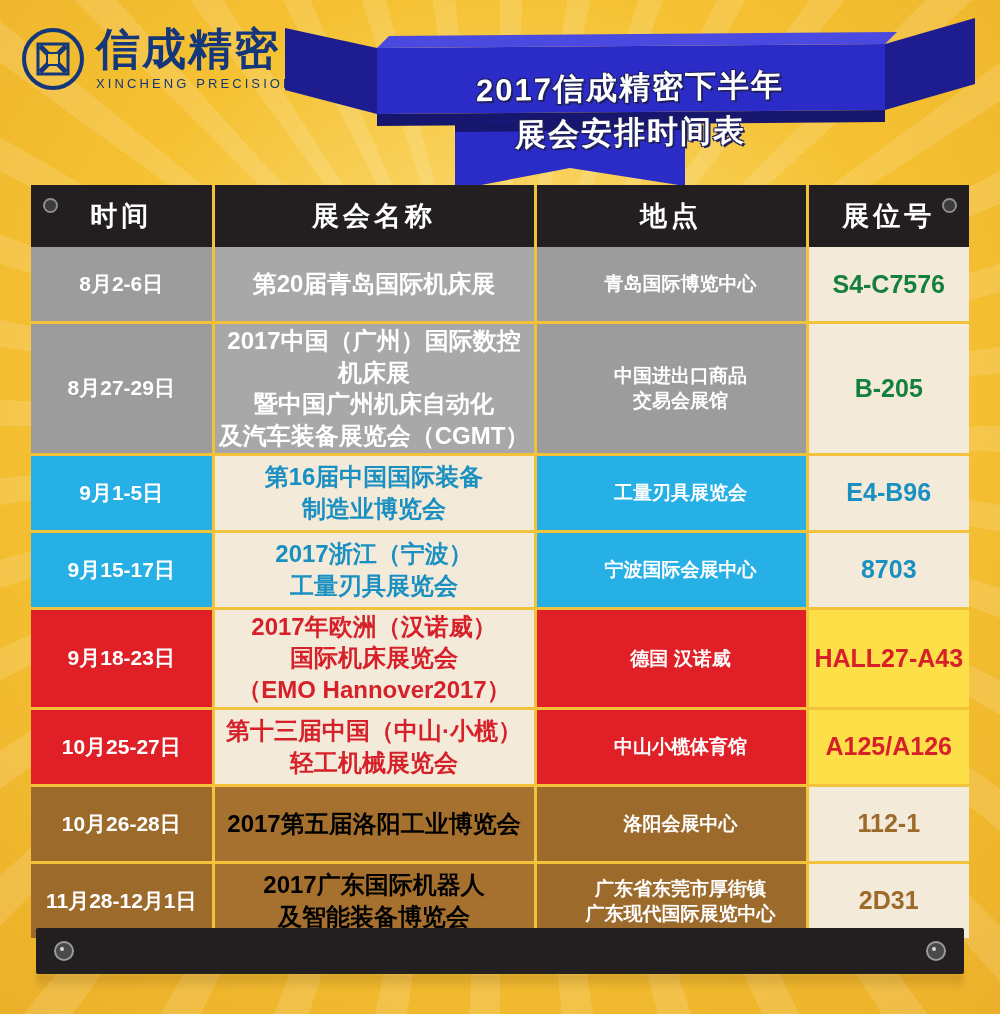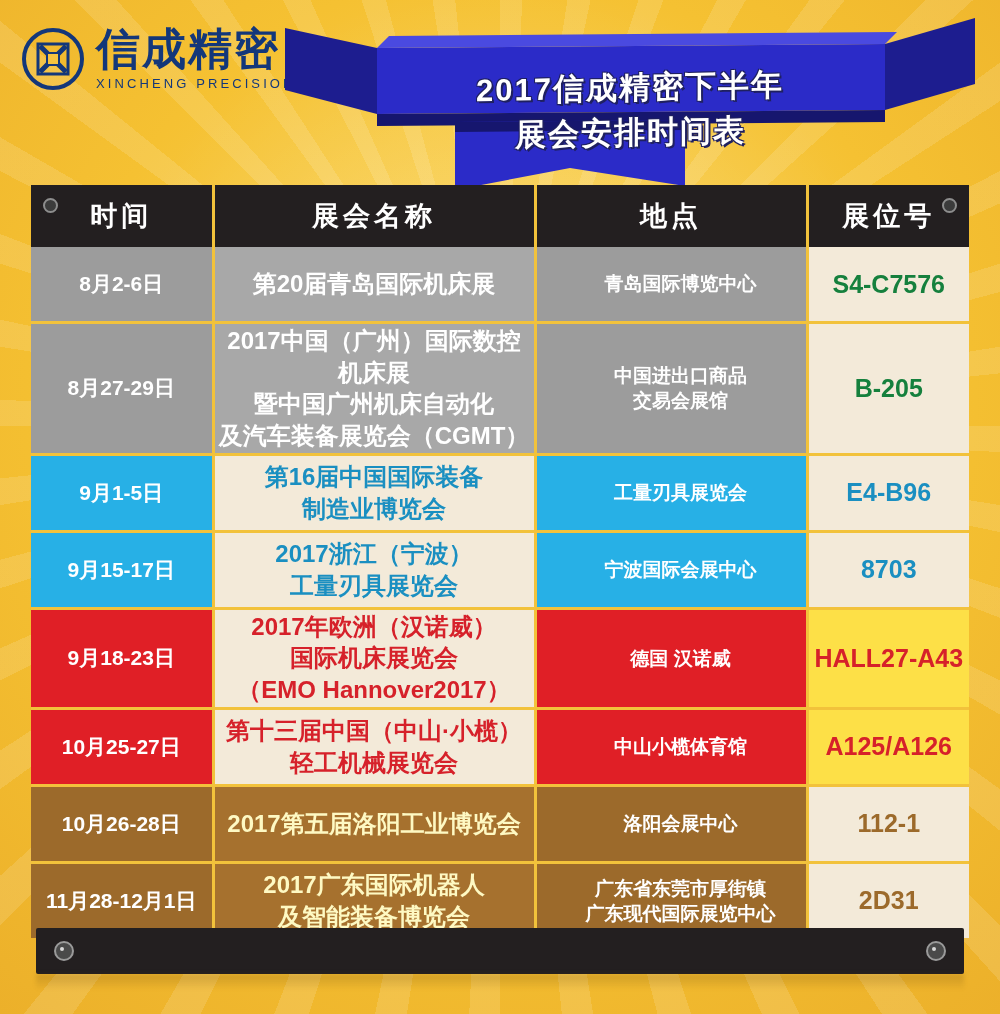--- a/index.html
+++ b/index.html
@@ -158,21 +158,21 @@
   .r-blue .cell-name  { background: #f3ead9; color: #1a8fc1; }
   .r-blue .cell-place { background: #27b0e6; color: #ffffff; }
   .r-blue .cell-booth { background: #f3ead9; color: #1a8fc1; }
   
   .r-red .cell-date  { background: #e01f26; color: #ffffff; }
   .r-red .cell-name  { background: #f3ead9; color: #d6212a; }
   .r-red .cell-place { background: #e01f26; color: #ffffff; }
   .r-red .cell-booth { background: #fde047; color: #d6212a; }
   
   .r-brown .cell-date  { background: #9c6a2b; color: #ffffff; }
-  .r-brown .cell-name  { background: #a6712e; color: #fef9c3; }
+  .r-brown .cell-name  { background: #a6712e; color: #000000; }
   .r-brown .cell-place { background: #9c6a2b; color: #ffffff; }
   .r-brown .cell-booth { background: #f3ead9; color: #9c6a2b; }
 
   
   .tall td { height: 86px; }
 
   
   .bottom-bar {
     position: absolute;
     left: 36px; top: 928px;

